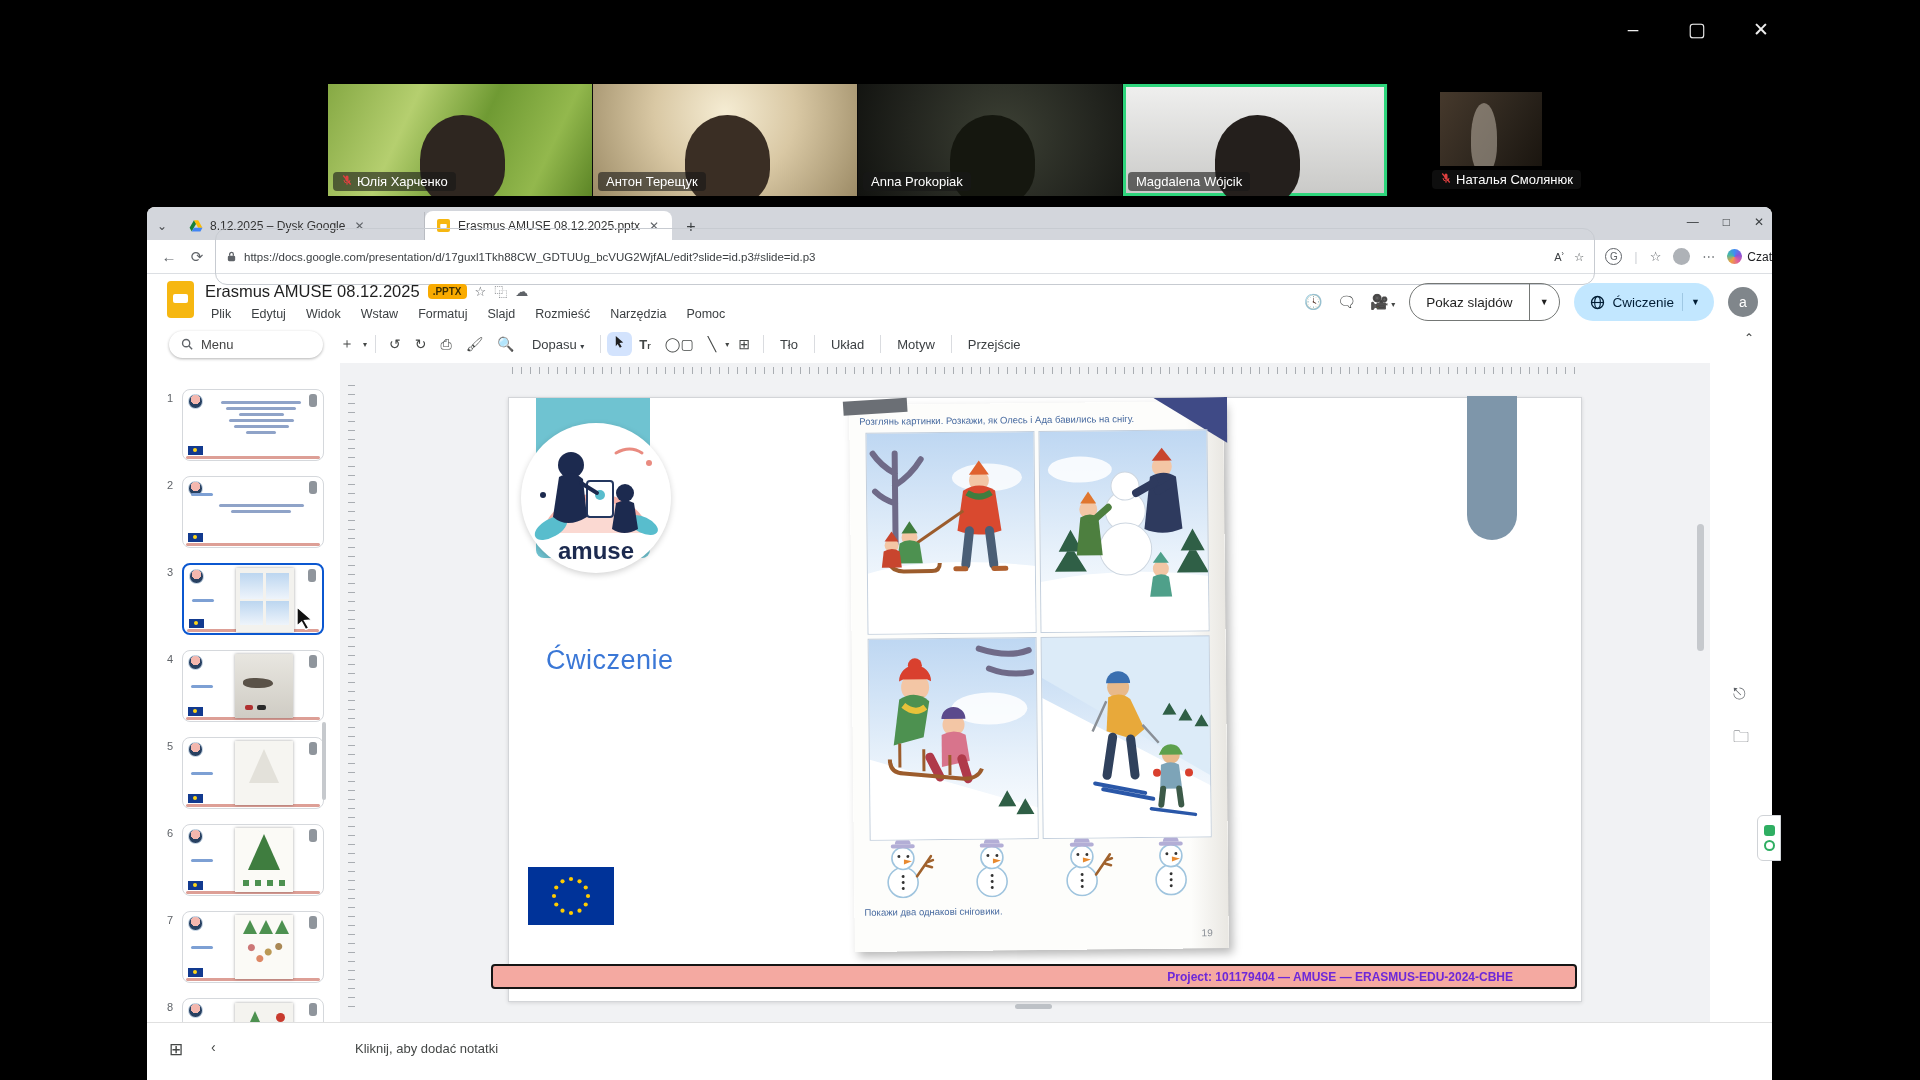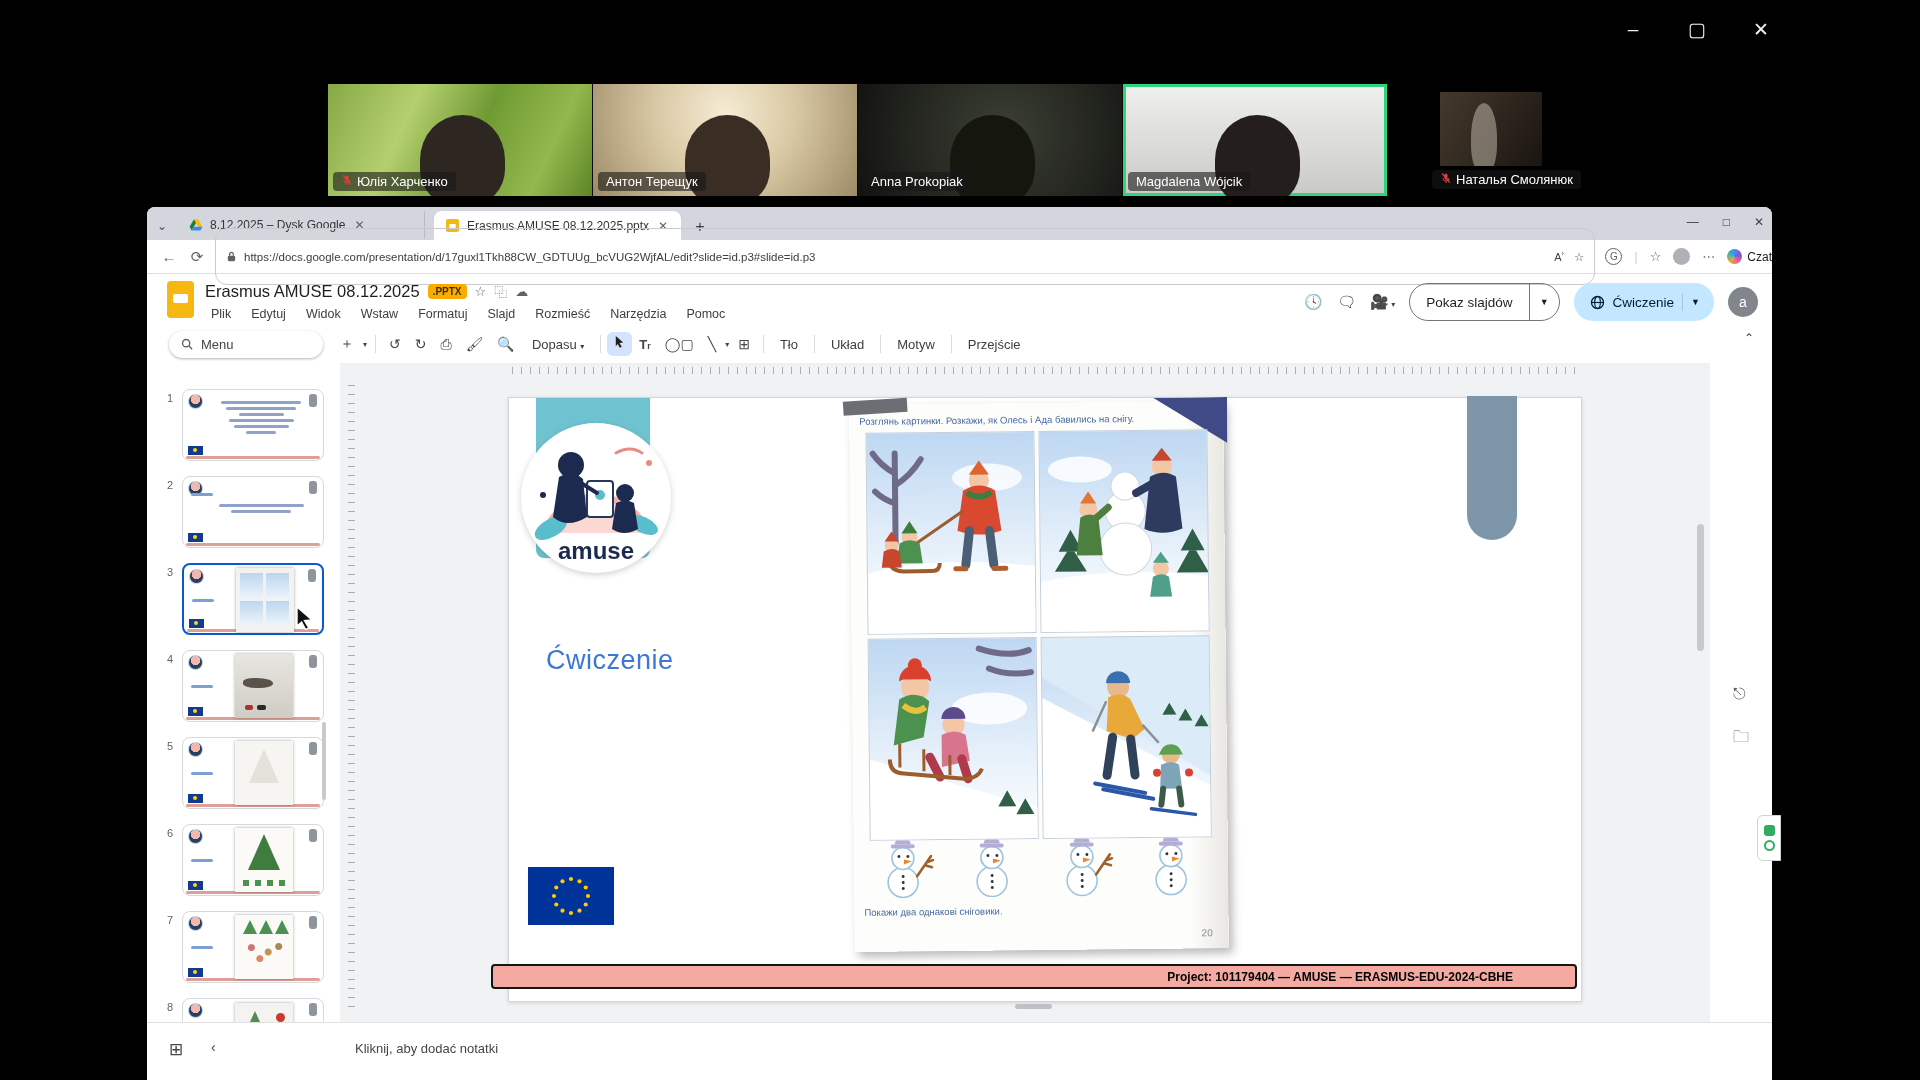--- a/index.html
+++ b/index.html
@@ -118,21 +118,21 @@
   #book-top-caption{left:10px;top:11px;right:8px;font-size:9.5px;color:#46699f;}
   #book-grid{left:16px;top:28px;width:342px;height:408px;display:grid;grid-template-columns:1fr 1fr;grid-template-rows:1fr 1fr;gap:4px;}
   .bpanel{background:linear-gradient(#bed7f2,#e9f2fb 62%,#fff);border:1px solid #c3cfdd;overflow:hidden;position:relative;}
   .bpanel svg{position:absolute;left:0;top:0;}
   #snowmen-row{left:8px;top:440px;width:358px;height:58px;display:flex;justify-content:space-around;align-items:flex-end;}
   #book-bottom-caption{left:10px;top:502px;font-size:9.5px;color:#46699f;}
   #book-pagenum{right:16px;top:526px;font-size:10px;color:#8a8f96;}
 
   #slide-footer{left:-18px;top:566px;width:1086px;height:25px;background:#f4a9a1;border:2px solid #151515;border-radius:4px;
     display:flex;align-items:center;justify-content:flex-end;padding-right:62px;box-sizing:border-box;
-    font-size:12px;font-weight:bold;color:#000000;}
+    font-size:12px;font-weight:bold;color:#6d28d9;}
 
   
   #notes-handle{left:868px;top:797px;width:37px;height:5px;background:#bdc1c6;border-radius:3px;}
   #notesbar{left:0;top:815px;width:1625px;height:58px;background:#fff;border-top:1px solid #e0e0e0;}
   #notes-text{left:208px;top:18px;font-size:13px;color:#444746;}
   #grid-icon{left:22px;top:16px;color:#444746;font-size:17px;}
   #strip-collapse{left:64px;top:16px;color:#444746;font-size:14px;}
 
   
   .side-ic{color:#5f6368;font-size:16px;}
@@ -197,21 +197,21 @@
           <line x1="3" y1="2" x2="13" y2="14" stroke="#e04040" stroke-width="1.6"></line>
         </svg></span>
       <span>Наталья Смолянюк</span>
     </div>
   </div>
 
 <div id="browser" class="abs">
 
   <div id="tabstrip" class="abs">
     <div id="tab-search">⌄</div>
-    <div id="tabs-holder" style="display:flex;align-items:flex-start;gap:9px;">
+    <div id="tabs-holder" style="display:flex;align-items:center;">
         <div class="tab inactive" style="width: 225px;">
           <span class="fav"><svg width="14" height="14" viewBox="0 0 24 24">
               <path fill="#188038" d="M8.5 2 1 15l3.7 6.4L12.2 8z"></path>
               <path fill="#fbbc04" d="M8.5 2h7.3L23 15h-7.3z"></path>
               <path fill="#4285f4" d="M4.7 21.4h14.9L23 15H8.4z"></path>
             </svg></span>
           <span class="tab-title">8.12.2025 – Dysk Google</span>
           <span class="tab-close">✕</span>
         </div>
         <div class="tab active" style="width: 225px;">
@@ -627,21 +627,21 @@
               <path d="M24 4 a8 7 0 0 1 16 0z" fill="#b3aed6"></path>
               <circle cx="28" cy="16" r="1.5" fill="#333"></circle>
               <circle cx="37" cy="16" r="1.5" fill="#333"></circle>
               <path d="M33 19 l8 2 -8 3z" fill="#e8892f"></path>
               <circle cx="32" cy="36" r="1.5" fill="#333"></circle>
               <circle cx="32" cy="42" r="1.5" fill="#333"></circle>
               <circle cx="32" cy="48" r="1.5" fill="#333"></circle>
             </svg></div>
         </div>
       <div id="book-bottom-caption" class="abs">Покажи два однакові сніговики.</div>
-      <div id="book-pagenum" class="abs">20</div>
+      <div id="book-pagenum" class="abs">19</div>
     </div>
 
     <div id="slide-footer" class="abs">
       <span>Project: 101179404 — AMUSE — ERASMUS-EDU-2024-CBHE</span>
     </div>
   </div>
 
   <div id="canvas-scrollbar" class="abs"></div>
 
   <span class="abs side-ic" style="left:1586px;top:478px;">⎋</span>

